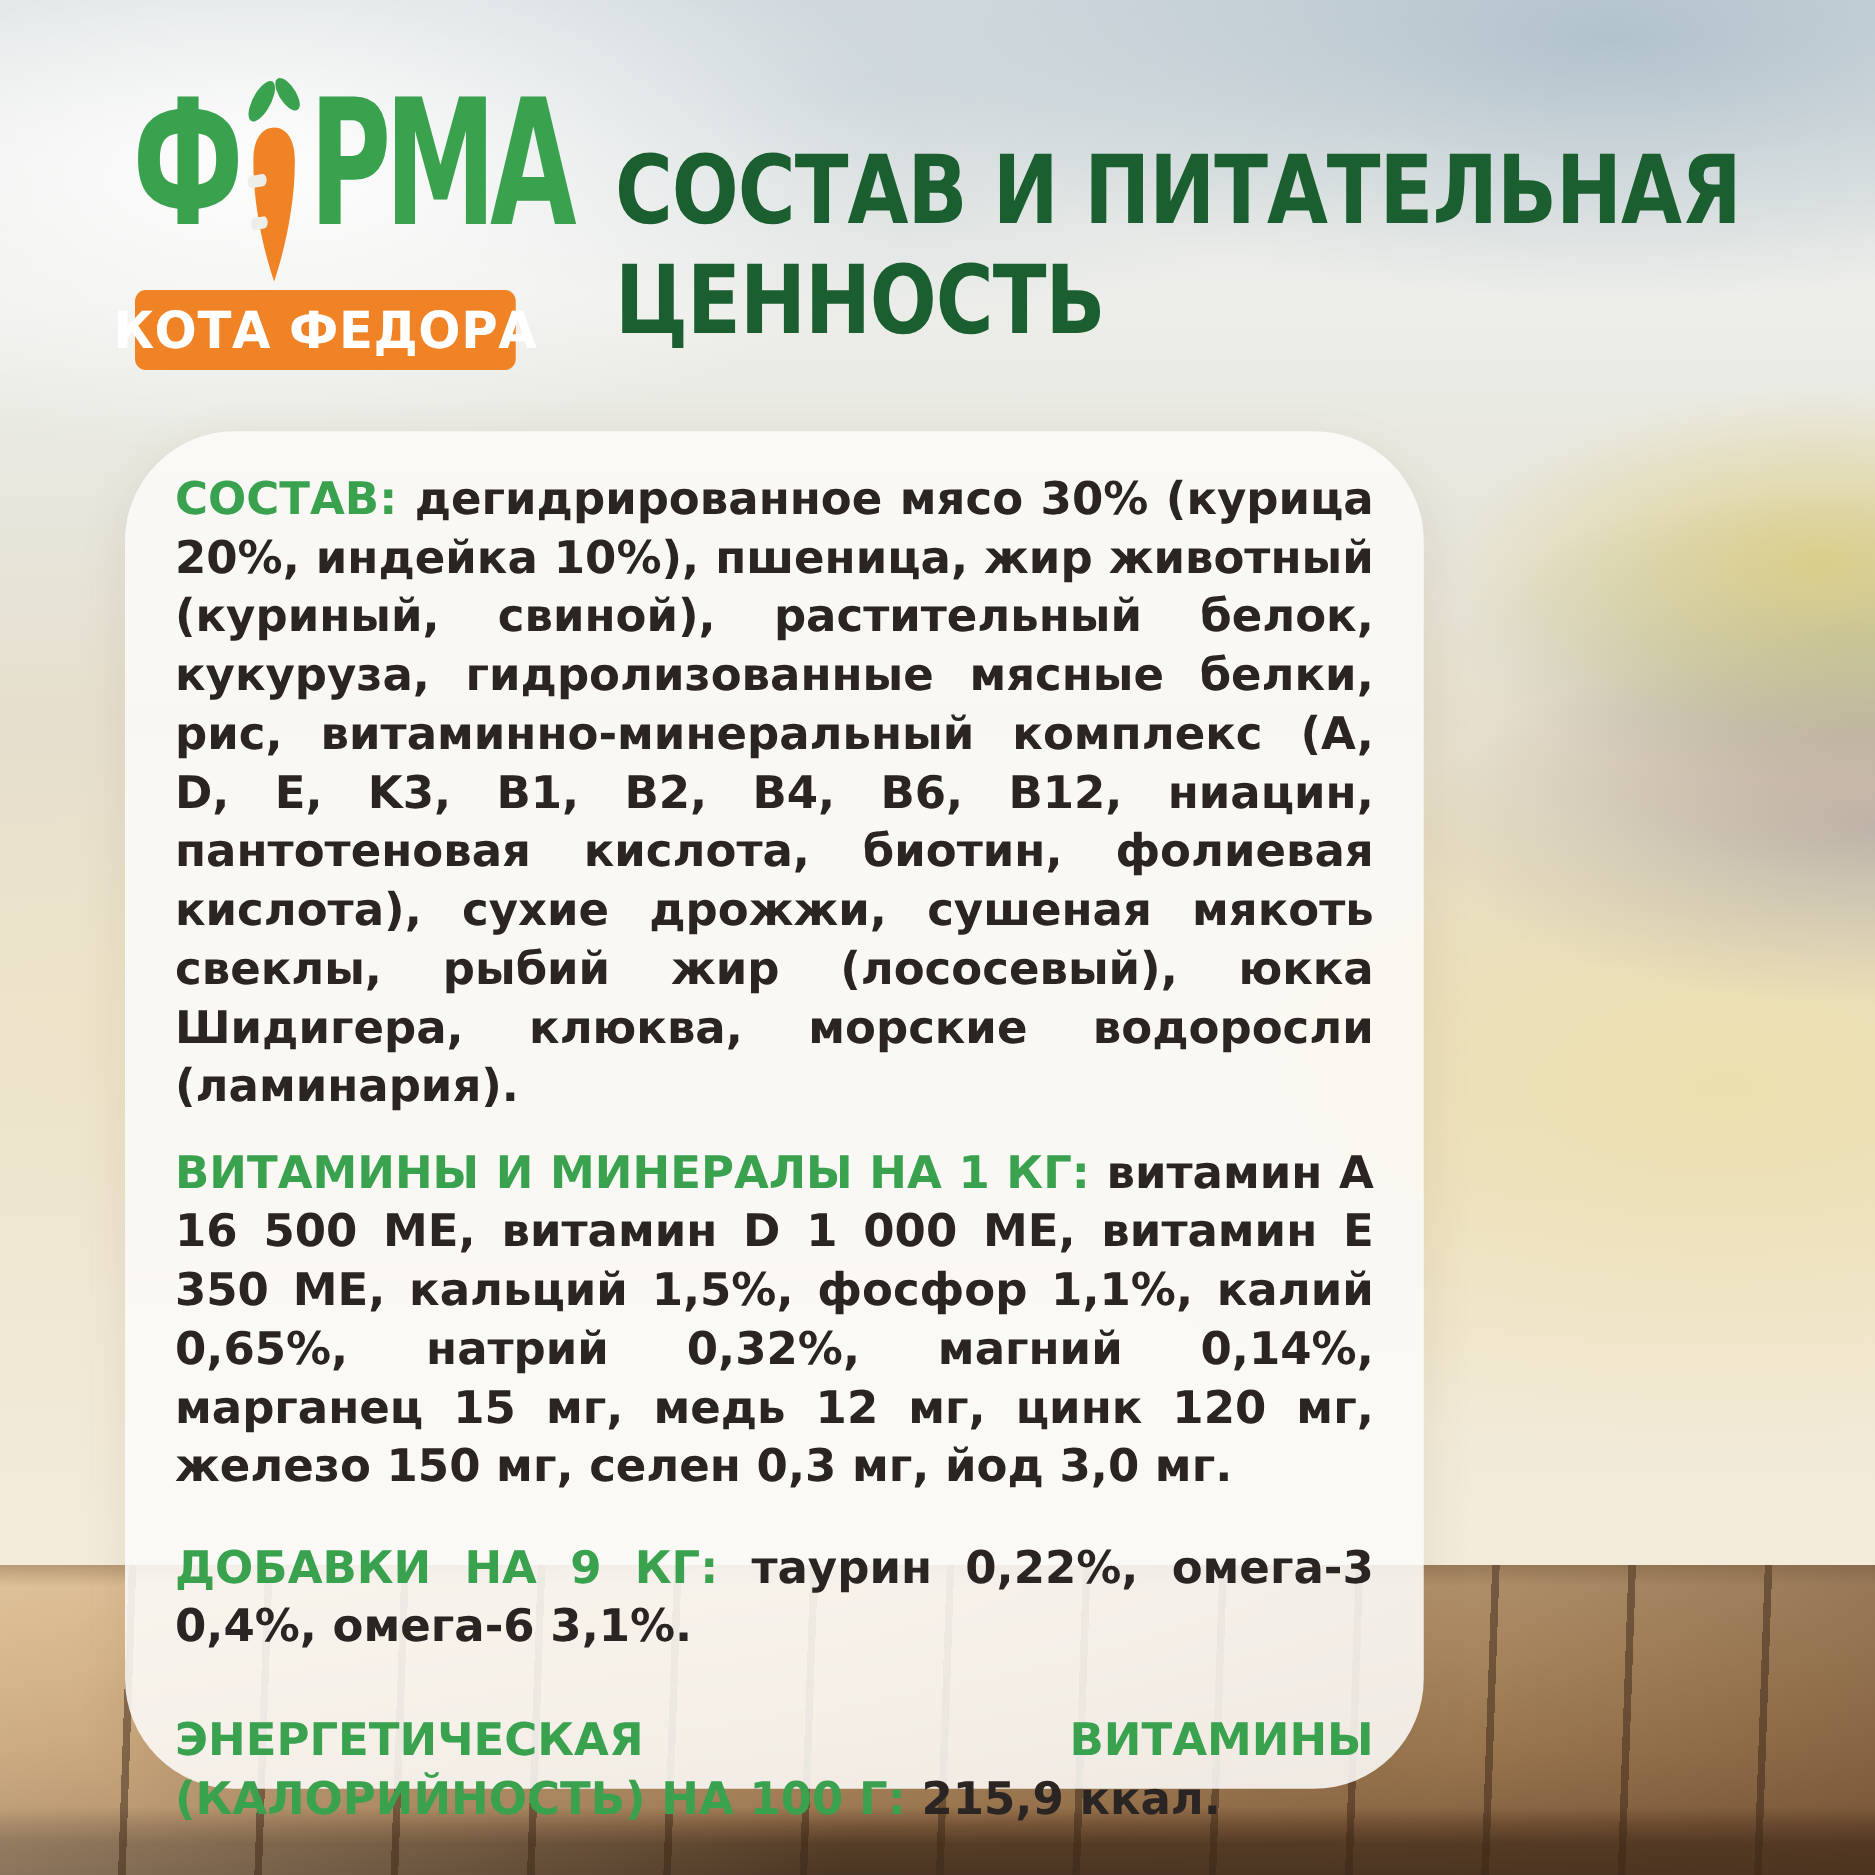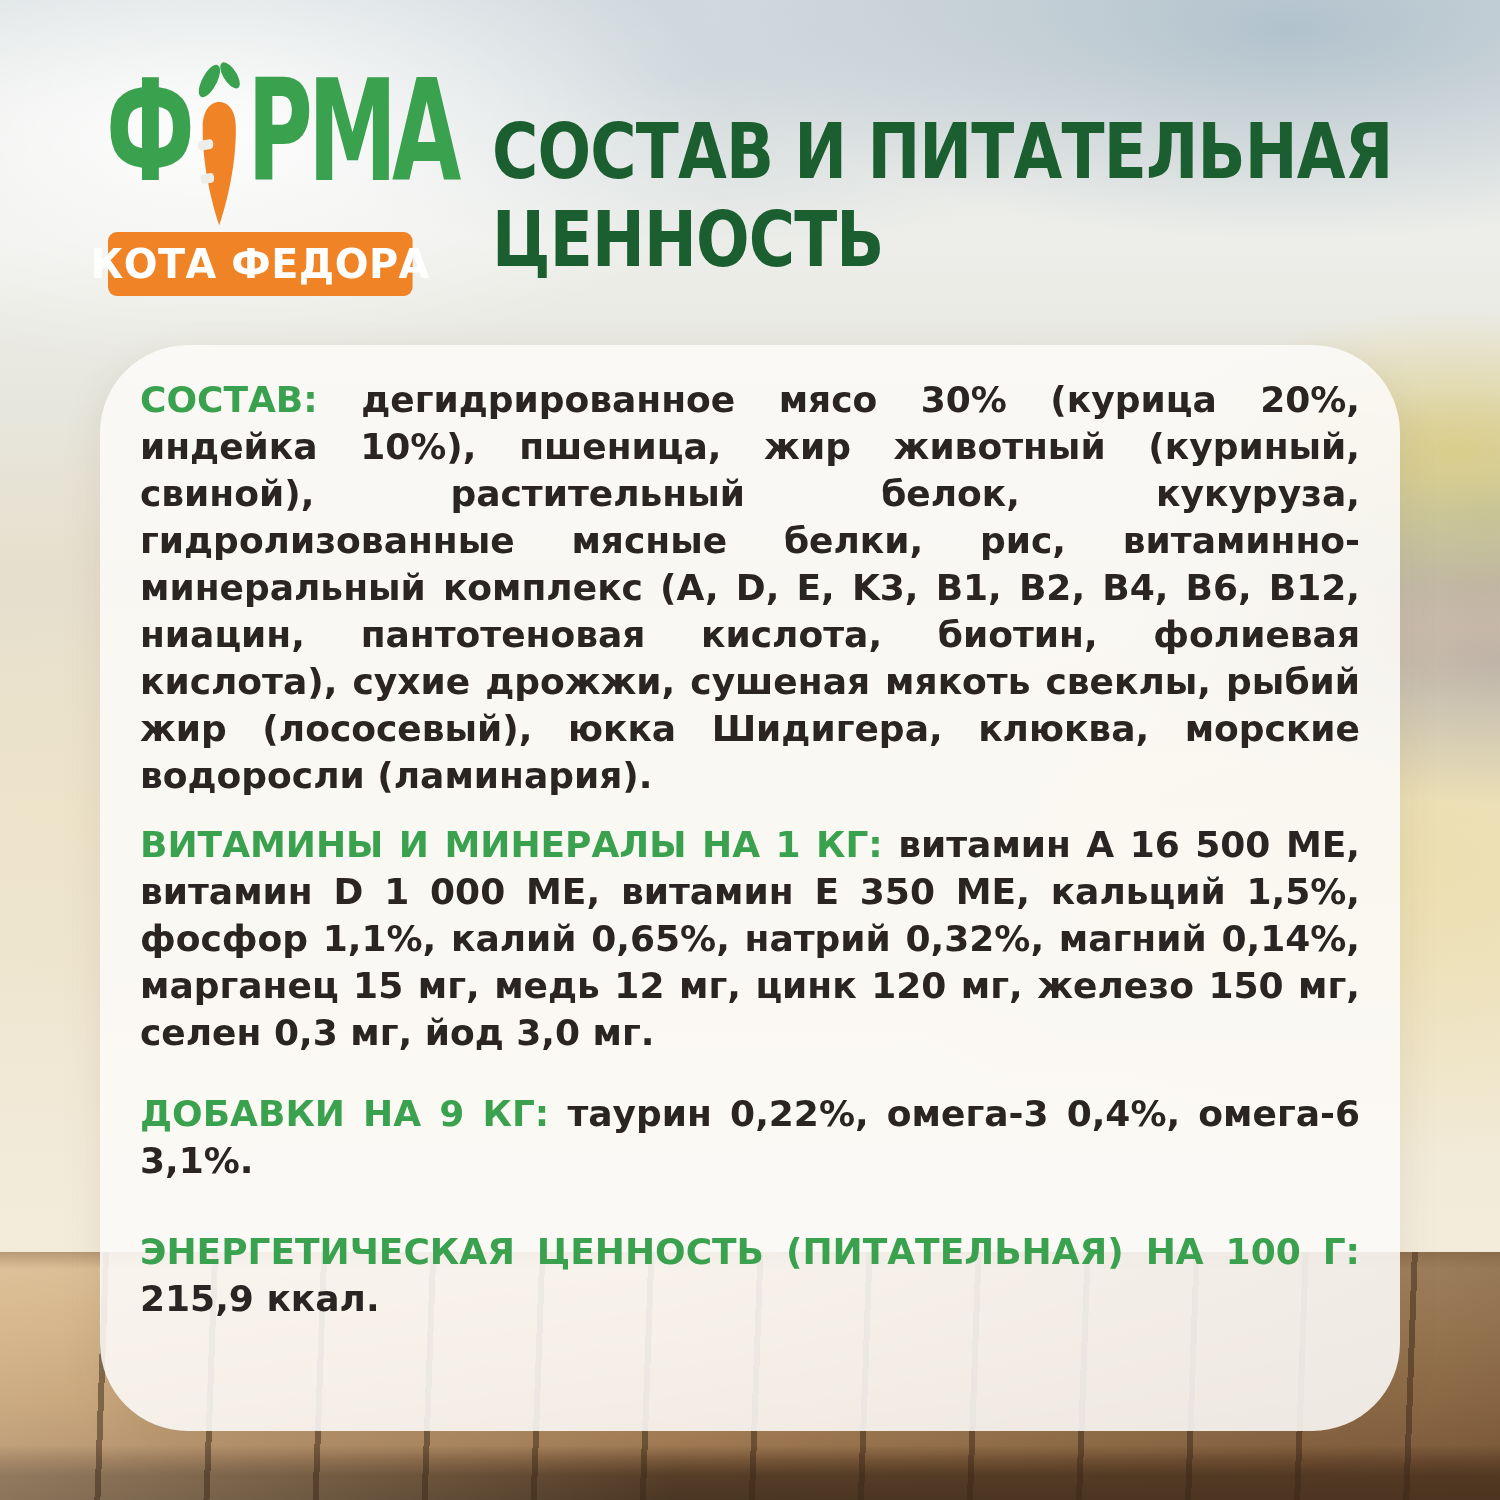--- a/index.html
+++ b/index.html
@@ -39,21 +39,21 @@
     background:#ef8326;border-radius:9px;display:flex;align-items:center;justify-content:center;
     color:#ffffff;font-weight:bold;font-size:41px;letter-spacing:0.5px;white-space:nowrap;
     transform:scaleX(0.97);transform-origin:left center;}
 
   
   .title{position:absolute;left:492px;top:108px;margin:0;color:#1b5e2f;
     font-size:76px;font-weight:bold;line-height:88px;letter-spacing:-1px;
     transform:scaleX(0.83);transform-origin:left top;white-space:nowrap;}
 
   
-  .card{position:absolute;left:100px;top:345px;width:1300px;height:1086px;
+  .card{position:absolute;left:100px;top:345px;width:1039px;height:1086px;
     box-sizing:border-box;padding:31px 40px 0 40px;border-radius:88px;
     background:rgba(252,251,248,0.88);
     box-shadow:0 12px 40px rgba(95,70,40,0.10);}
   .card p{margin:0;text-align:justify;font-size:36px;font-weight:bold;
     line-height:47px;color:#2a2523;hyphens:none;}
   .card p .h{color:#3aa14f;}
   .sec-1{margin-bottom:22px !important;}
   .sec-2{margin-bottom:34px !important;}
   .sec-3{margin-bottom:44px !important;}
   .sec-4{margin-bottom:30px !important;}
@@ -80,16 +80,16 @@
     </div>
     <div class="logo-banner">КОТА ФЕДОРА</div>
   </header>
 
   <h1 class="title"><span>СОСТАВ И ПИТАТЕЛЬНАЯ</span><br><span>ЦЕННОСТЬ</span></h1>
 
   <main class="card">
     <p class="sec-1"><span class="h">СОСТАВ:</span> <span class="b">дегидрированное мясо 30% (курица 20%, индейка 10%), пшеница, жир животный (куриный, свиной), растительный белок, кукуруза, гидролизованные мясные белки, рис, витаминно-минеральный комплекс (A, D, E, K3, B1, B2, B4, B6, B12, ниацин, пантотеновая кислота, биотин, фолиевая кислота), сухие дрожжи, сушеная мякоть свеклы, рыбий жир (лососевый), юкка Шидигера, клюква, морские водоросли (ламинария).</span></p>
     <p class="sec-2"><span class="h">ВИТАМИНЫ И МИНЕРАЛЫ НА 1 КГ:</span> <span class="b">витамин А 16&nbsp;500 МЕ, витамин D 1&nbsp;000 МЕ, витамин Е 350 МЕ, кальций 1,5%, фосфор 1,1%, калий 0,65%, натрий 0,32%, магний 0,14%, марганец 15 мг, медь 12 мг, цинк 120 мг, железо 150 мг, селен 0,3 мг, йод 3,0 мг.</span></p>
     <p class="sec-3"><span class="h">ДОБАВКИ НА 9 КГ:</span> <span class="b">таурин 0,22%, омега-3 0,4%, омега-6 3,1%.</span></p>
-    <p class="sec-5"><span class="h">ЭНЕРГЕТИЧЕСКАЯ ЦЕННОСТЬ (ПИТАТЕЛЬНАЯ) НА 100 Г:</span> <span class="b">215,9 ккал.</span></p>
+    <p class="sec-5"><span class="h">ЭНЕРГЕТИЧЕСКАЯ ВИТАМИНЫ (КАЛОРИЙНОСТЬ) НА 100 Г:</span> <span class="b">215,9 ккал.</span></p>
   </main>
 
 </div>
 
 </body></html>

